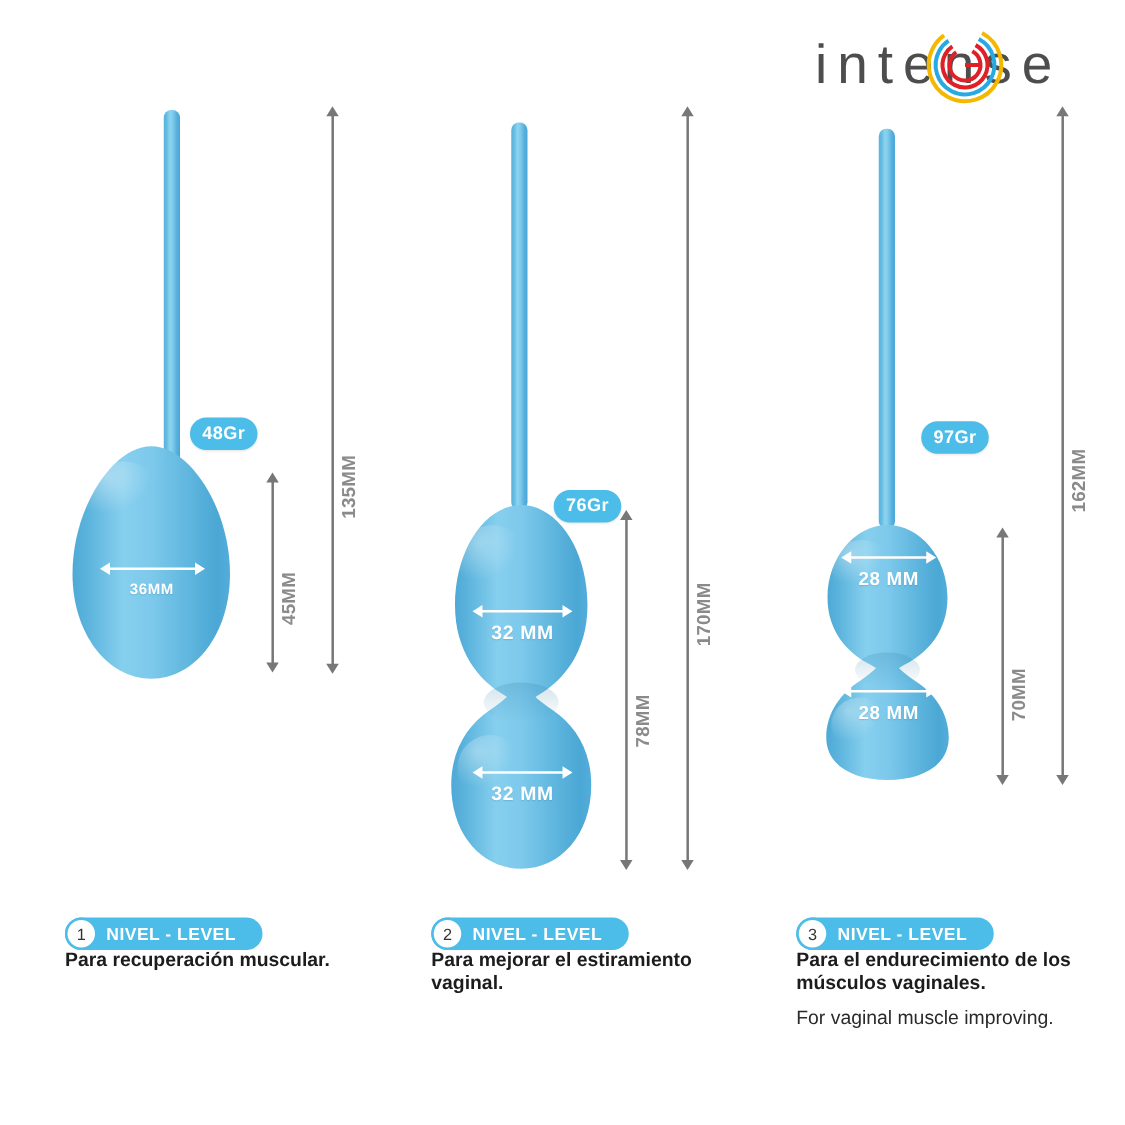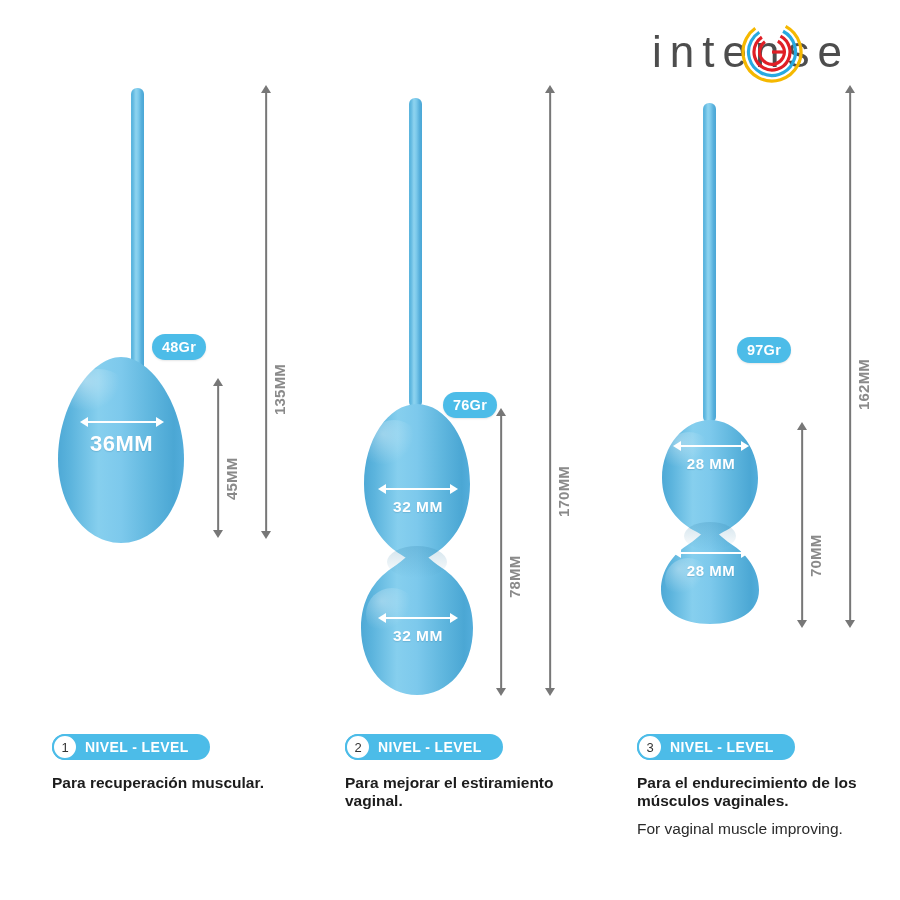--- a/index.html
+++ b/index.html
@@ -94,21 +94,21 @@
     position: absolute; left: 0; top: 0; width: 26px; height: 26px;
     border-radius: 50%; background: #ffffff; border: 2.2px solid #4cbce8;
     display: flex; align-items: center; justify-content: center;
     color: #333333; font-size: 13px; font-weight: normal;
   }
   .badge .blabel {
     position: absolute; left: 33px; top: 0; height: 26px; line-height: 26px;
     color: #ffffff; font-weight: bold; font-size: 14px; letter-spacing: .4px;
   }
   .card .es {
-    margin-top: 14px; font-size: 15.5px; font-weight: bold; color: #1c1c1c;
+    font-size: 15.5px; font-weight: bold; color: #1c1c1c;
     line-height: 1.18;
   }
   .card .en {
     margin-top: 9px; font-size: 15.5px; font-weight: normal; color: #2a2a2a;
     line-height: 1.22;
   }
 </style>
 </head>
 <body>
 
@@ -153,21 +153,21 @@
           </radialGradient>
         </defs>
         <path d="M65 2
                  C 96 2, 128 52, 128 104
                  C 128 152, 100 188, 65 188
                  C 30 188, 2 152, 2 104
                  C 2 52, 34 2, 65 2 Z" fill="url(#g1)"></path>
         <ellipse cx="42" cy="44" rx="34" ry="30" fill="url(#s1)"></ellipse>
       </svg>
     </div>
-    <div class="wlabel" style="left:64px; top:416px; width:115px; font-size:22px;">
+    <div class="wlabel" style="left:64px; top:449px; width:115px; font-size:12px;">
       <div class="arrow-row" style="width:84px;">
         <span class="hl"></span>
         <span class="bar"></span>
         <span class="hr"></span>
       </div>
       <div>36MM</div>
     </div>
 
     <div class="weight-pill" style="left:152px; top:334px; width:54px; height:26px;text-align:center;">
       <span>48Gr</span>

